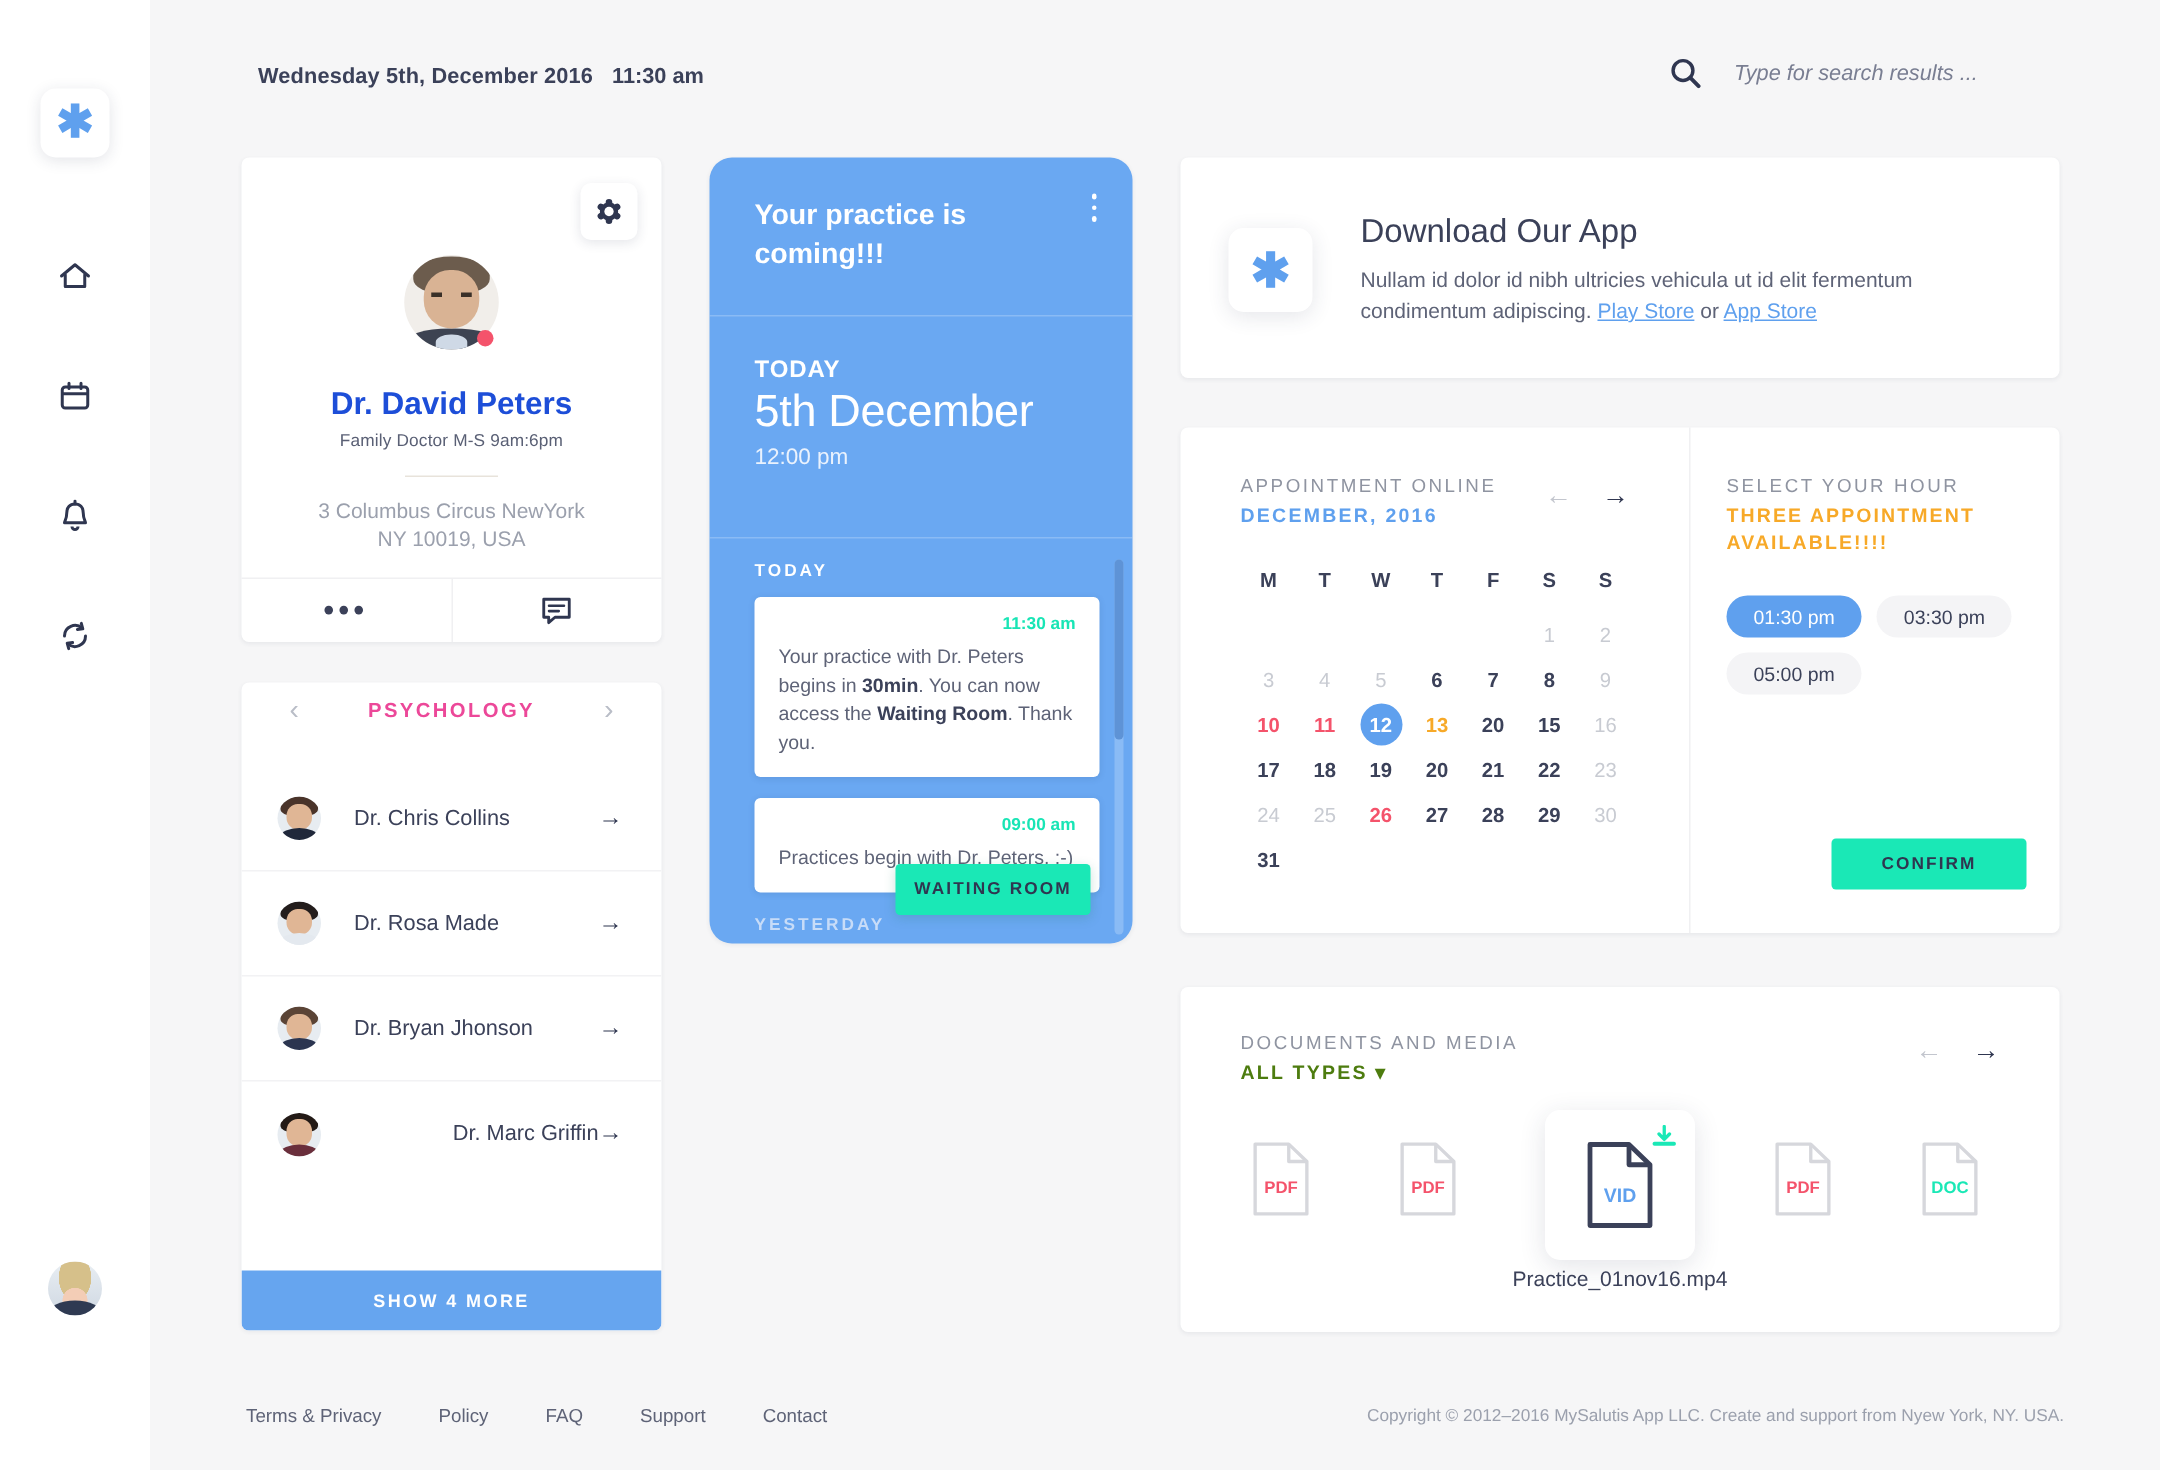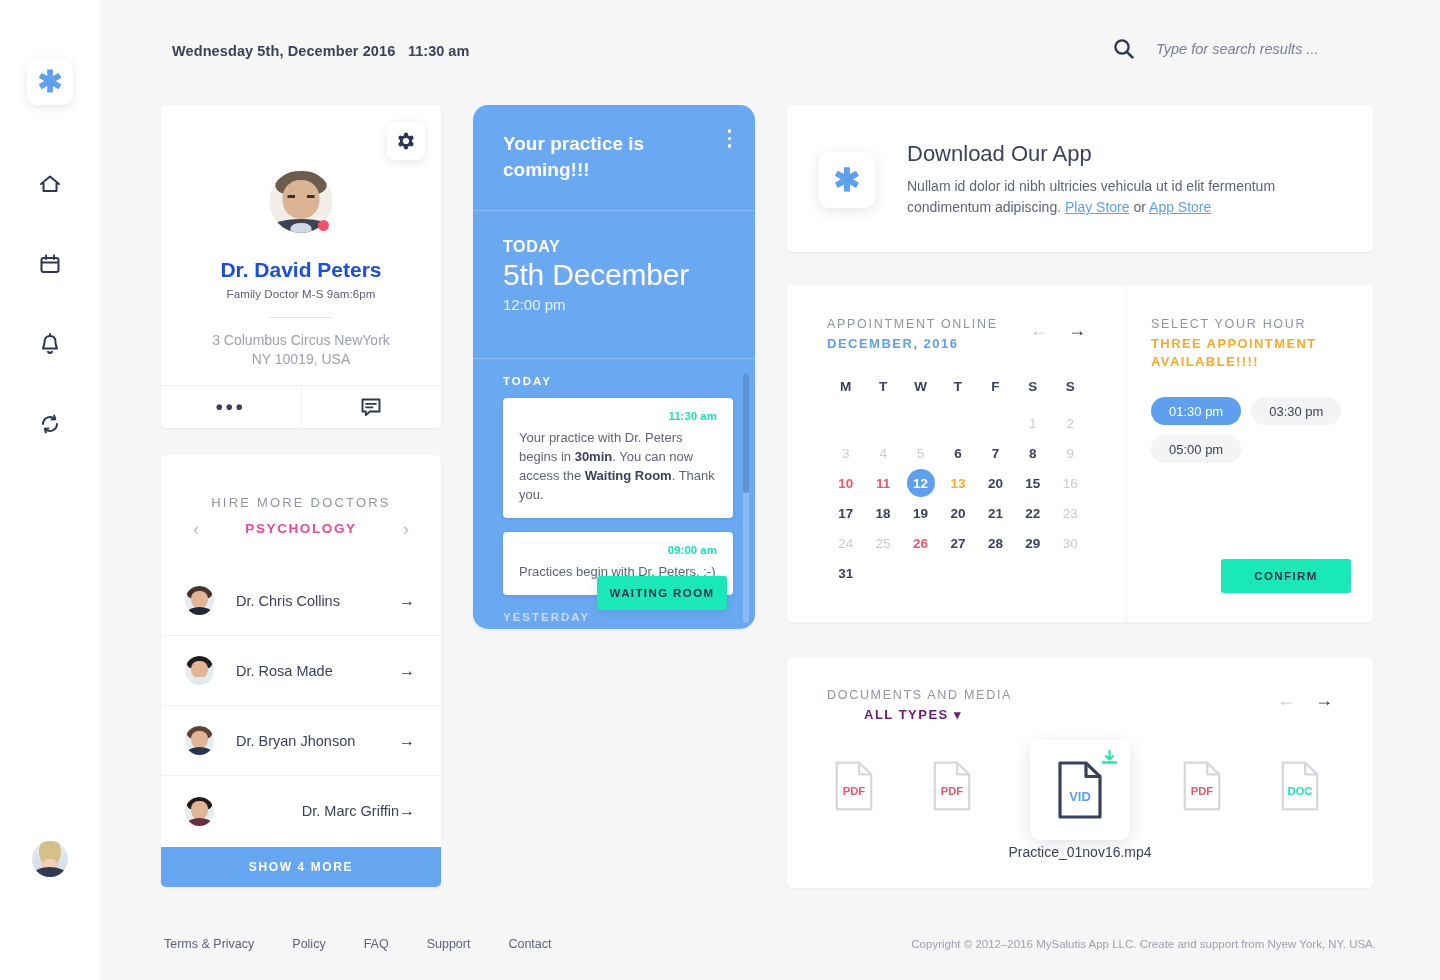--- a/index.html
+++ b/index.html
@@ -223,21 +223,21 @@
   .hour-pill.active { background: #5fa0ee; color: #fff; }
   .confirm-btn { position: absolute; right: 22px; bottom: 29px; width: 130px; height: 34px;
     background: #1ae8b6; border-radius: 3px; color: #2f3650; font-size: 11.5px; font-weight: 700;
     letter-spacing: 1.4px; display: flex; align-items: center; justify-content: center;
     cursor: pointer; border: none; font-family: "Liberation Sans", sans-serif; }
 
   
   .docs { position: absolute; left: 787px; top: 658px; width: 586px; height: 230px; padding: 30px 0 0 40px; }
   .docs-navs { position: absolute; right: 40px; top: 33px; display: flex; gap: 20px; }
   .docs-filter { font-size: 13px; letter-spacing: 1.5px; font-weight: 700; margin-top: 5px;
-    color: #701a75; cursor: pointer; margin-left: 37px; }
+    color: #4d7c0f; cursor: pointer; }
   .file-row { position: absolute; left: 0; top: 82px; width: 586px; display: flex;
     align-items: center; justify-content: center; gap: 52px; }
   .file-icon { width: 46px; height: 58px; position: relative; cursor: pointer; }
   .file-icon svg { display: block; }
   .file-tile { width: 100px; height: 100px; background: #fff; border-radius: 10px;
     box-shadow: 0 4px 18px rgba(40,50,80,.13); display: flex; align-items: center;
     justify-content: center; position: relative; cursor: pointer; }
   .dl-arrow { position: absolute; right: 12px; top: 10px; }
   .file-name { position: absolute; left: 0; top: 186px; width: 586px; text-align: center;
     font-size: 14px; color: #3b4159; }
@@ -333,21 +333,20 @@
       <div>
         <svg width="22" height="20" viewBox="0 0 22 20">
           <path d="M2.5 2.5 h17 v12 h-9.5 l-4.2 3.6 v-3.6 H2.5 Z" fill="none" stroke="#2f3650" stroke-width="1.9" stroke-linejoin="round"></path>
           <path d="M6 6.8 h10 M6 10.4 h6.5" stroke="#2f3650" stroke-width="1.7" stroke-linecap="round"></path>
         </svg>
       </div>
     </div>
   </div>
 
   <div class="card hire">
-    <div class="hire-title">HIRE MORE DOCTORS</div>
     <div class="hire-cat-row">
       <span class="chev">‹</span>
       <span class="hire-cat">PSYCHOLOGY</span>
       <span class="chev">›</span>
     </div>
     <div class="doc-list">
       <div class="doc-row">
         <div class="doc-av">
           <div class="h" style="background:#4a342a"></div>
             <div class="f"></div>

